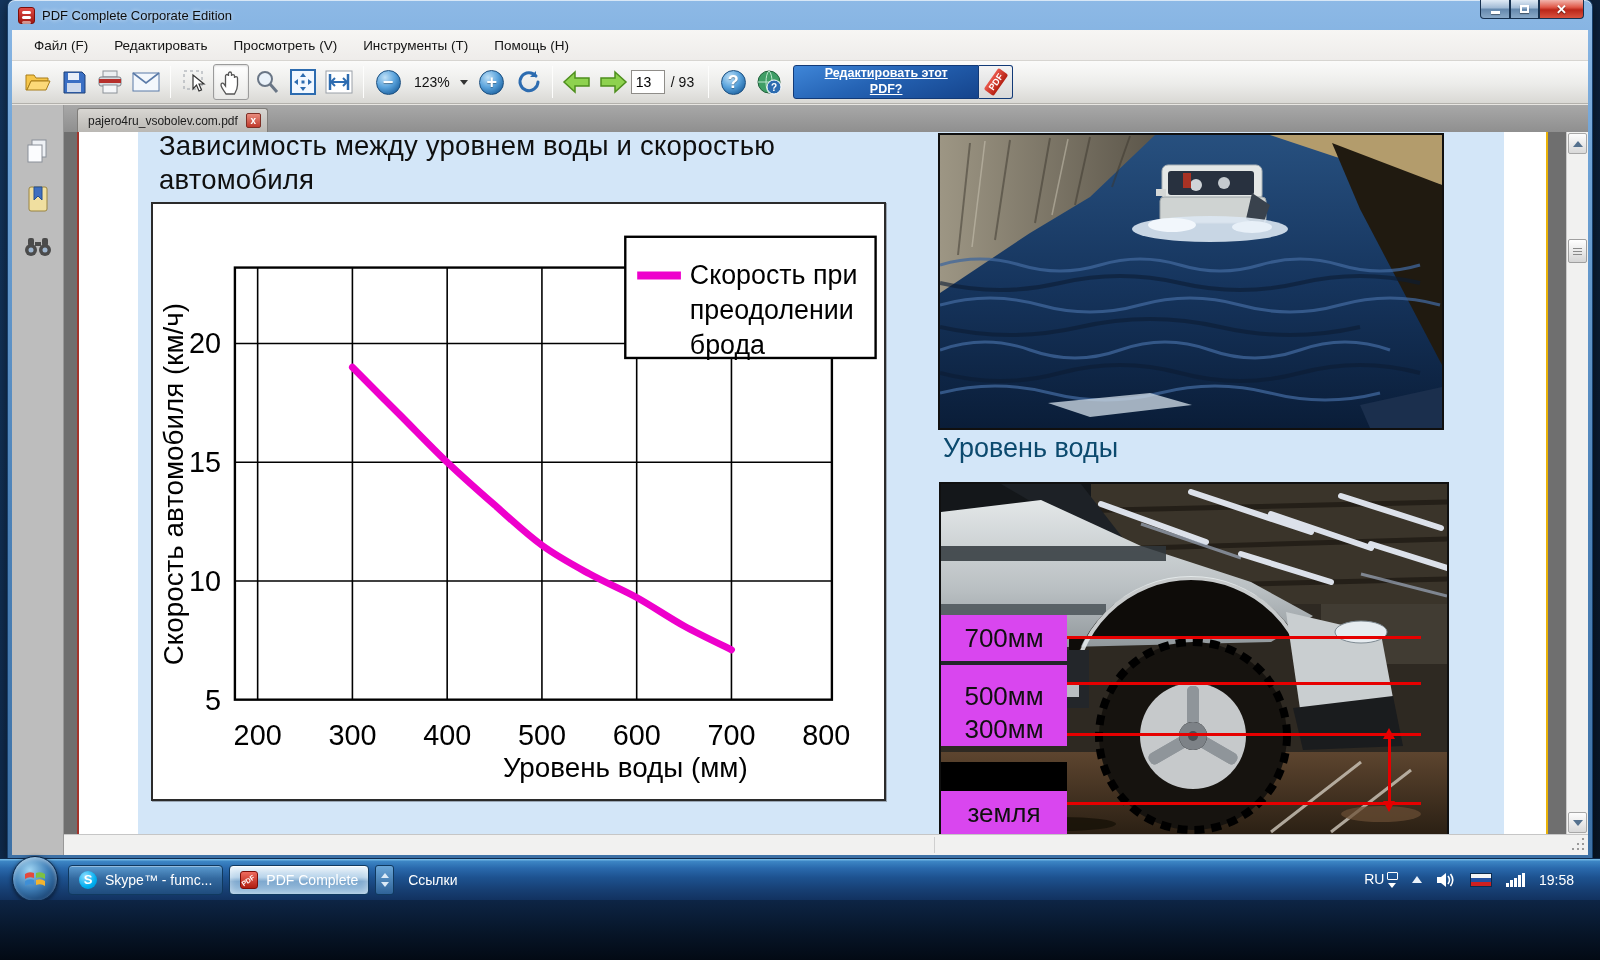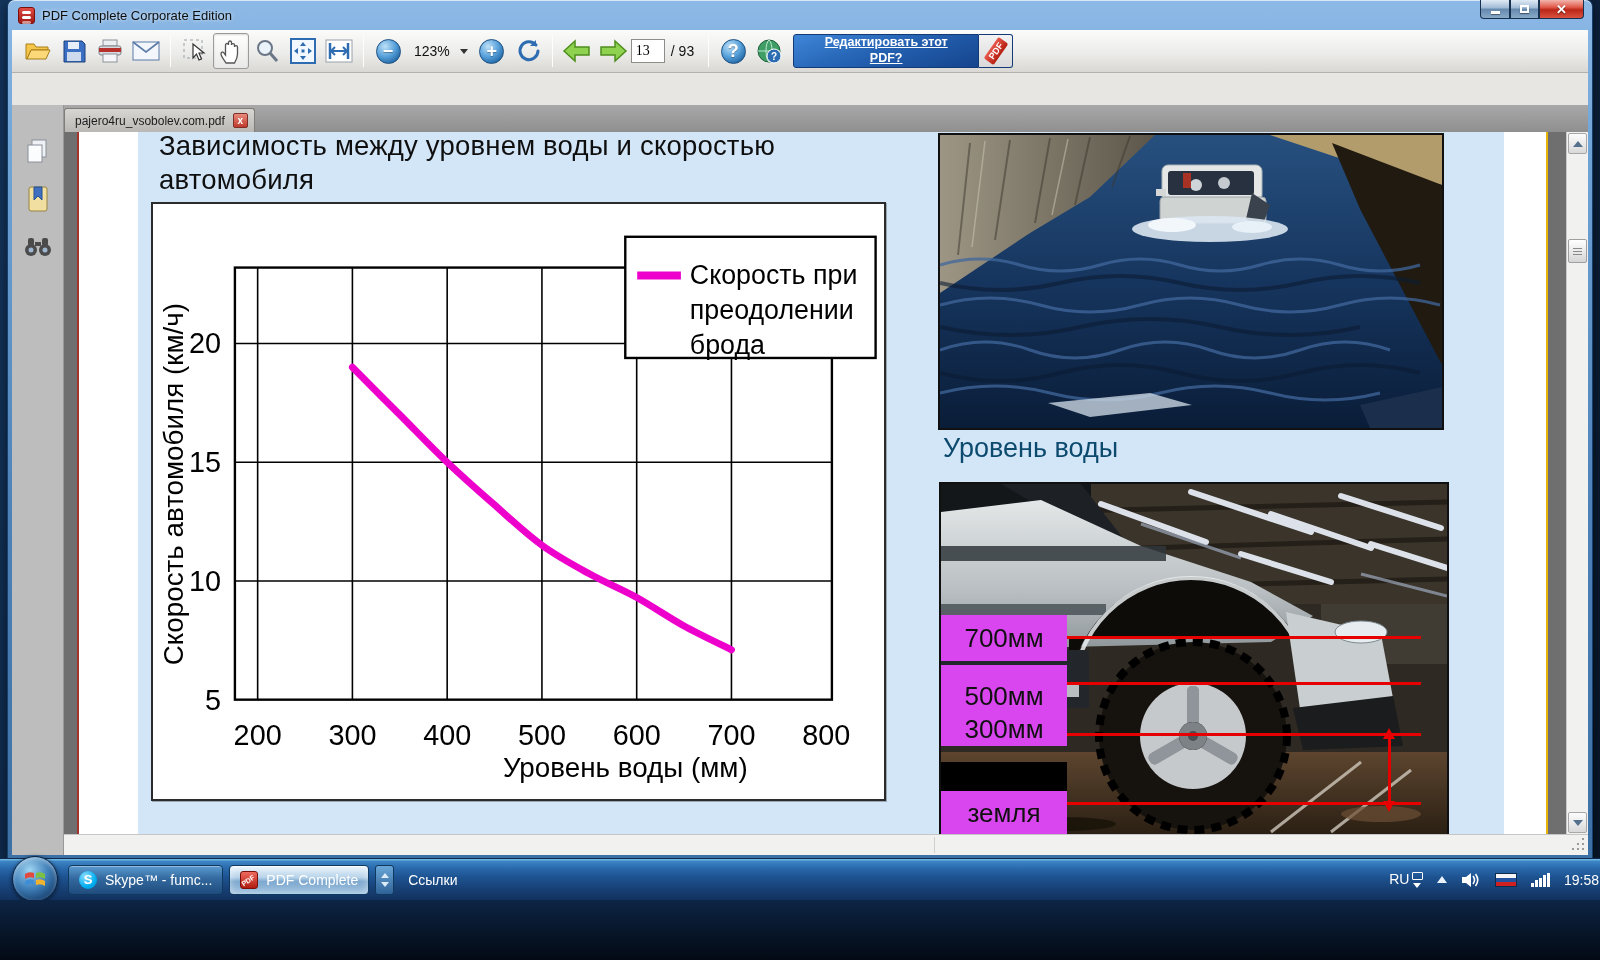--- a/index.html
+++ b/index.html
@@ -44,42 +44,42 @@
   .tb { width:36px; height:36px; display:flex; align-items:center; justify-content:center; border-radius:3px; position:relative;}
   .tb.active { background:linear-gradient(#ffffff,#e9e9e7); border:1px solid #9b9b9b; box-shadow:inset 0 1px 2px rgba(0,0,0,.15);}
   .tbsep { width:1px; height:32px; background:#b5b3ae; border-right:1px solid #fdfdfc; margin:0 6px; }
   .zoomtxt { font-size:14px; color:#111; margin:0 4px 0 8px; }
   .caret-down { width:0; height:0; border-left:4px solid transparent; border-right:4px solid transparent; border-top:5px solid #333; margin:0 6px; }
   .sphere { width:25px; height:25px; border-radius:50%;
     background:radial-gradient(circle at 35% 28%, #bfe0f7 0%, #5aa3dc 45%, #2b71ae 75%, #1c588e 100%);
     border:1px solid #1b4f80; color:#fff; font-size:18px; font-weight:bold; line-height:23px; text-align:center;
     text-shadow:0 1px 1px #00000055; }
   .pageno { width:34px; height:24px; border:1px solid #8f8d89; background:#fff; font-size:14px; padding:2px 4px;
-    font-family:Liberation Serif, serif; }
+    font-family:Liberation Sans, sans-serif; }
   .pagetotal { font-size:14px; color:#111; margin:0 8px 0 6px; }
   .banner { height:34px; margin-left:6px; display:flex; align-items:stretch; cursor:pointer; }
   .banner-main { background:linear-gradient(160deg,#3f86d8 0%,#2563b4 45%,#15448c 100%);
     border:1px solid #123a77; border-radius:3px 0 0 3px; color:#fff; font-size:12.5px; font-weight:bold;
     display:flex; flex-direction:column; align-items:center; justify-content:center; padding:0 12px; line-height:1.25;
     text-decoration:underline; width:186px; text-align:center;}
   .banner-pdf { width:34px; position:relative; background:linear-gradient(#f3f3f3,#d9d9d9); border:1px solid #123a77; border-left:none; border-radius:0 3px 3px 0;}
   .banner-pdf:before { content:"PDF"; position:absolute; left:4px; top:10px; font-size:9px; font-weight:bold; color:#fff;
     background:linear-gradient(#e9584c,#b51f12); padding:1px 4px; transform:rotate(-55deg); border-radius:2px;}
 
   
   svg.ic { display:block; }
 
   
   .workspace { position:absolute; left:0; right:0; top:75px; bottom:0; display:flex; }
   .sidebar { width:52px; background:#bdbdbd; border-right:1px solid #989898; padding-top:30px;
     display:flex; flex-direction:column; align-items:center; gap:16px; }
   .side-btn { width:32px; height:32px; display:flex; align-items:center; justify-content:center; border-radius:3px;}
 
   .docarea { flex:1; display:flex; flex-direction:column; position:relative; }
-  .tabbar { height:27px; background:linear-gradient(#a8a8a8,#8f8f8f); display:flex; align-items:flex-end; }
+  .tabbar { height:27px; background:linear-gradient(#a8a8a8,#8f8f8f); display:flex; align-items:flex-end; padding-left:13px; }
   .tab { height:24px; background:linear-gradient(#d8d6d2,#bab8b4); border:1px solid #7f7d7a; border-bottom:none;
     border-radius:3px 3px 0 0; display:flex; align-items:center; padding:0 6px 0 10px; gap:8px; }
   .tab-label { font-size:12px; color:#1c1c1c; }
   .tab-close { width:15px; height:15px; border-radius:2px; border:1px solid #7e2f25;
     background:linear-gradient(#e98d7e,#c0392b); color:#fff; font-size:10px; font-weight:bold; line-height:13px; text-align:center;}
 
   .viewrow { flex:1; display:flex; position:relative; }
   .viewport { flex:1; background:#6f6f6f; position:relative; overflow:hidden; }
   .page { position:absolute; left:13px; top:0; width:1471px; height:702px; background:#ffffff;
     border-left:2px solid #a3342c; border-right:2px solid #eab308; }
@@ -145,21 +145,21 @@
   .skype-ico { width:18px; height:18px; border-radius:50%; background:radial-gradient(circle at 35% 30%,#8fdcff,#00aff0 60%,#0087c9);
     color:#fff; font-weight:bold; font-size:13px; line-height:18px; text-align:center; }
   .pdf-ico { width:18px; height:18px; border-radius:3px; background:linear-gradient(#ef6a5e,#b01d10); border:1px solid #7c0f0a; position:relative;}
   .pdf-ico:before { content:"PDF"; position:absolute; left:0px; top:5px; font-size:7px; font-weight:bold; color:#fff; transform:rotate(-35deg);}
   .chev-btn { width:19px; height:30px; border-radius:3px; border:1px solid #10395f; margin-right:10px;
     background:linear-gradient(#6aa6d8,#2f6398); display:flex; flex-direction:column; align-items:center; justify-content:center; gap:4px;}
   .chev-up { width:0;height:0;border-left:4px solid transparent;border-right:4px solid transparent;border-bottom:5px solid #dcebf7;}
   .chev-dn { width:0;height:0;border-left:4px solid transparent;border-right:4px solid transparent;border-top:5px solid #dcebf7;}
   .links-label { color:#fff; font-size:14px; margin-left:4px; }
 
-  .tray { margin-left:auto; display:flex; align-items:center; gap:14px; padding-right:1px; color:#fff; }
+  .tray { margin-left:auto; display:flex; align-items:center; gap:14px; padding-right:26px; color:#fff; }
   .lang { font-size:14px; color:#fff; display:flex; align-items:flex-start; gap:3px;}
   .kbd-mini { width:11px; height:8px; border:1px solid #fff; border-radius:1px; margin-top:1px;}
   .lang-caret { width:0;height:0;border-left:4px solid transparent;border-right:4px solid transparent;border-top:5px solid #fff; margin-top:9px;}
   .tray-up { width:0;height:0;border-left:5px solid transparent;border-right:5px solid transparent;border-bottom:7px solid #eaf2fa;}
   .flag { width:22px; height:14px; border:1px solid #0c2b4e; display:flex; flex-direction:column;}
   .flag div { flex:1; }
   .bars { display:flex; align-items:flex-end; gap:1.5px; height:14px;}
   .bars i { width:2.5px; background:#fff; display:block;}
   .clock { font-size:14px; }
 </style>
@@ -181,20 +181,27 @@
             <div class="glyph-box"></div>
           </div>
         <div class="wbtn close">
             <div class="glyph-x">✕</div>
           </div>
       </div>
     </div>
 
     <div class="client">
 
+      <div class="menubar">
+        <div class="menu-item">Файл (F)</div>
+        <div class="menu-item">Редактировать</div>
+        <div class="menu-item">Просмотреть (V)</div>
+        <div class="menu-item">Инструменты (Т)</div>
+        <div class="menu-item">Помощь (Н)</div>
+      </div>
 
       <div class="toolbar">
         <div class="tb">
           <svg class="ic" width="28" height="24" viewBox="0 0 28 24">
               <path d="M2 5h8l2 3h12v3H7L3 20H2z" fill="#f6c64a" stroke="#a87d18"></path>
               <path d="M7 11h19l-4 9H3z" fill="#fcd978" stroke="#a87d18"></path>
             </svg>
         </div>
         <div class="tb">
           <svg class="ic" width="24" height="24" viewBox="0 0 24 24">

